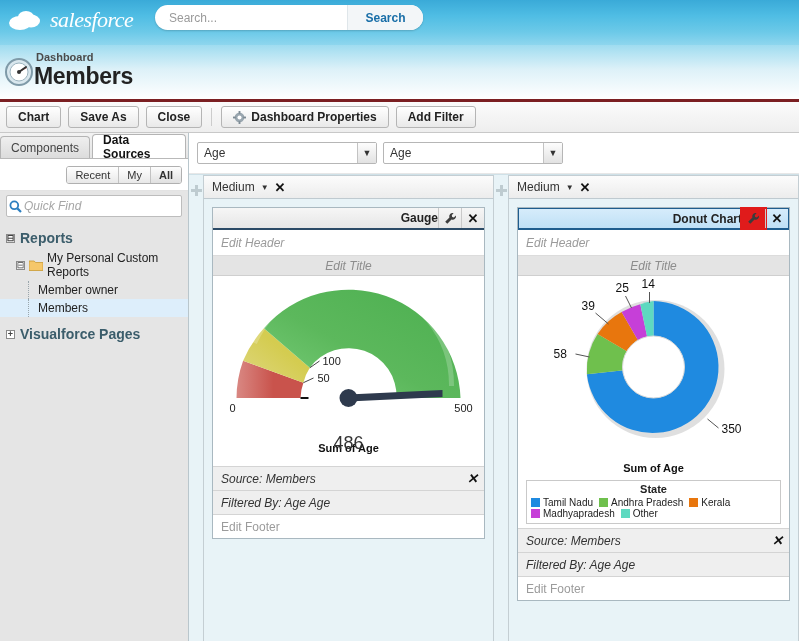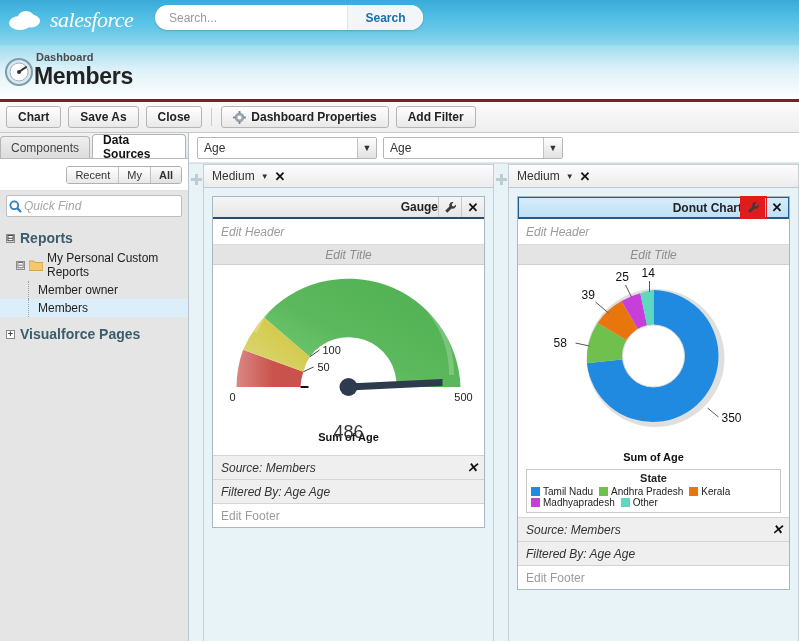--- a/index.html
+++ b/index.html
@@ -158,21 +158,21 @@
     width: 9px; height: 9px; border: 1px solid #8a8a8a;
     background: #fff; display: inline-flex; align-items: center;
     justify-content: center; font-size: 9px; line-height: 1;
     color: #444; flex: none;
   }
   .folder-ico { width: 14px; height: 12px; flex: none; }
 
   
   .canvas { flex: 1; display: flex; flex-direction: column; background: #ffffff; min-width: 0; }
   .filterrow {
-    height: 30px; display: flex; align-items: center; gap: 6px;
+    height: 41px; display: flex; align-items: center; gap: 6px;
     padding: 0 8px; background: #ffffff; border-bottom: 1px solid #e7e7e7;
   }
   .ddl {
     width: 180px; height: 22px; display: flex; align-items: center;
     border: 1px solid #b6b6b6; border-radius: 2px; background: #fff;
   }
   .ddl-text { flex: 1; padding-left: 6px; font-size: 12px; color: #333; }
   .ddl-arrow {
     width: 19px; height: 20px;
     background: linear-gradient(to bottom, #fdfdfd, #e2e2e2);

